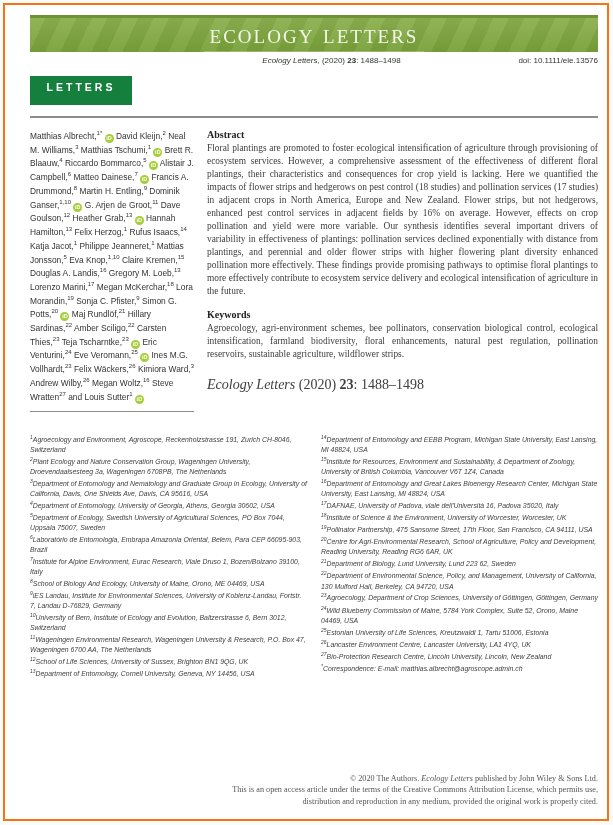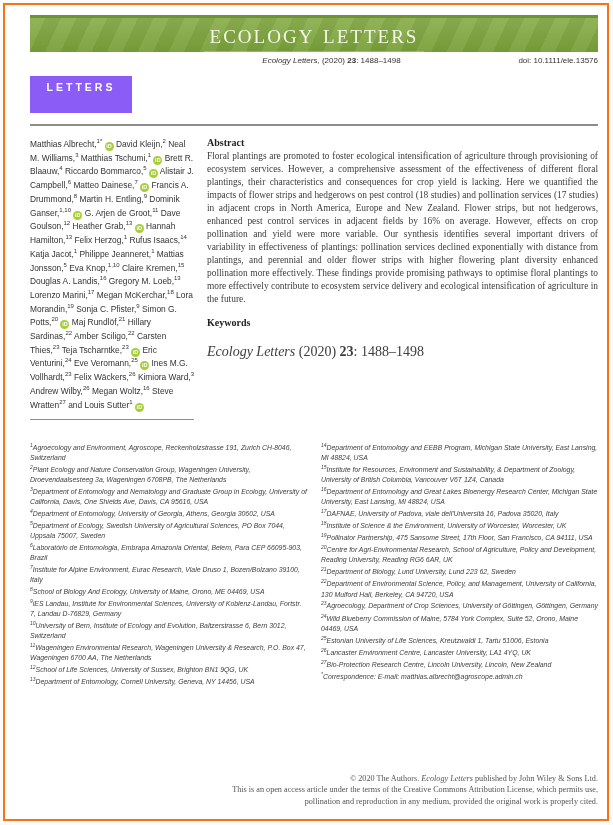--- a/index.html
+++ b/index.html
@@ -45,23 +45,23 @@
   
   .header-line { position:relative; height:13px; margin-top:4px; font-size:8px; color:#333; }
   .cite-center { position:absolute; left:0; right:0; text-align:center; }
   .cite-center i { font-style:italic;padding-left:35px; }
   .cite-center b { font-weight:bold; }
   .doi { position:absolute; right:0; top:0; }
 
   
   .title-row { display:flex; margin-top:7px; align-items:flex-start; }
   .badge {
-    background:#8b5cf6; color:#fff;
+    background:#15803d; color:#fff;
     font-weight:bold; font-size:10.5px; letter-spacing:3px;
-    width:102px; height:37px; line-height:23px; text-align:center;
+    width:102px; height:29px; line-height:23px; text-align:center;
     flex:none;
   }
   .title {
     font-size:15px; font-weight:bold; color:#3a3a3a;
     margin:0 0 0 28px; line-height:1.4; width:436px;
   }
   .rule-thick { border:none; border-top:2px solid #8d8d8d; margin:11px 0 0 0; }
 
   
   .main { display:flex; margin-top:11px; }
@@ -123,20 +123,21 @@
     </div>
 
     <hr class="rule-thick">
 
     <div class="main">
       <div class="authors-col"><span>Matthias Albrecht,<sup>1*</sup></span> <span class="orcid">iD</span> <span>David Kleijn,<sup>2</sup></span> <span>Neal M. Williams,<sup>3</sup></span> <span>Matthias Tschumi,<sup>1</sup></span> <span class="orcid">iD</span> <span>Brett R. Blaauw,<sup>4</sup></span> <span>Riccardo Bommarco,<sup>5</sup></span> <span class="orcid">iD</span> <span>Alistair J. Campbell,<sup>6</sup></span> <span>Matteo Dainese,<sup>7</sup></span> <span class="orcid">iD</span> <span>Francis A. Drummond,<sup>8</sup></span> <span>Martin H. Entling,<sup>9</sup></span> <span>Dominik Ganser,<sup>1,10</sup></span> <span class="orcid">iD</span> <span>G. Arjen de Groot,<sup>11</sup></span> <span>Dave Goulson,<sup>12</sup></span> <span>Heather Grab,<sup>13</sup></span> <span class="orcid">iD</span> <span>Hannah Hamilton,<sup>13</sup></span> <span>Felix Herzog,<sup>1</sup></span> <span>Rufus Isaacs,<sup>14</sup></span> <span>Katja Jacot,<sup>1</sup></span> <span>Philippe Jeanneret,<sup>1</sup></span> <span>Mattias Jonsson,<sup>5</sup></span> <span>Eva Knop,<sup>1,10</sup></span> <span>Claire Kremen,<sup>15</sup></span> <span>Douglas A. Landis,<sup>16</sup></span> <span>Gregory M. Loeb,<sup>13</sup></span> <span>Lorenzo Marini,<sup>17</sup></span> <span>Megan McKerchar,<sup>18</sup></span> <span>Lora Morandin,<sup>19</sup></span> <span>Sonja C. Pfister,<sup>9</sup></span> <span>Simon G. Potts,<sup>20</sup></span> <span class="orcid">iD</span> <span>Maj Rundlöf,<sup>21</sup></span> <span>Hillary Sardinas,<sup>22</sup></span> <span>Amber Sciligo,<sup>22</sup></span> <span>Carsten Thies,<sup>23</sup></span> <span>Teja Tscharntke,<sup>23</sup></span> <span class="orcid">iD</span> <span>Eric Venturini,<sup>24</sup></span> <span>Eve Veromann,<sup>25</sup></span> <span class="orcid">iD</span> <span>Ines M.G. Vollhardt,<sup>23</sup></span> <span>Felix Wäckers,<sup>26</sup></span> <span>Kimiora Ward,<sup>3</sup></span> <span>Andrew Wilby,<sup>26</sup></span> <span>Megan Woltz,<sup>16</sup></span> <span>Steve Wratten<sup>27</sup></span> <span>and Louis Sutter<sup>1</sup></span> <span class="orcid">iD</span> </div>
       <div class="abstract-col">
         <h2 class="sec-head">Abstract</h2>
         <p class="abs">Floral plantings are promoted to foster ecological intensification of agriculture through provisioning of ecosystem services. However, a comprehensive assessment of the effectiveness of different floral plantings, their characteristics and consequences for crop yield is lacking. Here we quantified the impacts of flower strips and hedgerows on pest control (18 studies) and pollination services (17 studies) in adjacent crops in North America, Europe and New Zealand. Flower strips, but not hedgerows, enhanced pest control services in adjacent fields by 16% on average. However, effects on crop pollination and yield were more variable. Our synthesis identifies several important drivers of variability in effectiveness of plantings: pollination services declined exponentially with distance from plantings, and perennial and older flower strips with higher flowering plant diversity enhanced pollination more effectively. These findings provide promising pathways to optimise floral plantings to more effectively contribute to ecosystem service delivery and ecological intensification of agriculture in the future.</p>
         <h2 class="sec-head">Keywords</h2>
+        <p class="abs">Agroecology, agri-environment schemes, bee pollinators, conservation biological control, ecological intensification, farmland biodiversity, floral enhancements, natural pest regulation, pollination reservoirs, sustainable agriculture, wildflower strips.</p>
         <p class="cite-line"><i>Ecology Letters</i><span> (2020) </span><b>23</b><span>: 1488–1498</span></p>
       </div>
     </div>
 
     <div class="affils">
       <div class="affil-col" id="affil-left">
           <p><sup>1</sup>Agroecology and Environment, Agroscope, Reckenholzstrasse 191, Zurich CH-8046, Switzerland</p>
           <p><sup>2</sup>Plant Ecology and Nature Conservation Group, Wageningen University, Droevendaalsesteeg 3a, Wageningen 6708PB, The Netherlands</p>
           <p><sup>3</sup>Department of Entomology and Nematology and Graduate Group in Ecology, University of California, Davis, One Shields Ave, Davis, CA 95616, USA</p>
           <p><sup>4</sup>Department of Entomology, University of Georgia, Athens, Georgia 30602, USA</p>
@@ -165,17 +166,17 @@
           <p><sup>25</sup>Estonian University of Life Sciences, Kreutzwaldi 1, Tartu 51006, Estonia</p>
           <p><sup>26</sup>Lancaster Environment Centre, Lancaster University, LA1 4YQ, UK</p>
           <p><sup>27</sup>Bio-Protection Research Centre, Lincoln University, Lincoln, New Zealand</p>
           <p><sup>*</sup>Correspondence: E-mail: matthias.albrecht@agroscope.admin.ch</p>
         </div>
     </div>
 
     <div class="footer">
       <div><span>© 2020 The Authors. </span><i>Ecology Letters</i><span> published by John Wiley &amp; Sons Ltd.</span></div>
       <div>This is an open access article under the terms of the Creative Commons Attribution License, which permits use,</div>
-      <div>pollination and reproduction in any medium, provided the original work is properly cited.</div>
+      <div>distribution and reproduction in any medium, provided the original work is properly cited.</div>
     </div>
 
   </div>
 </div>
 
 </body></html>

